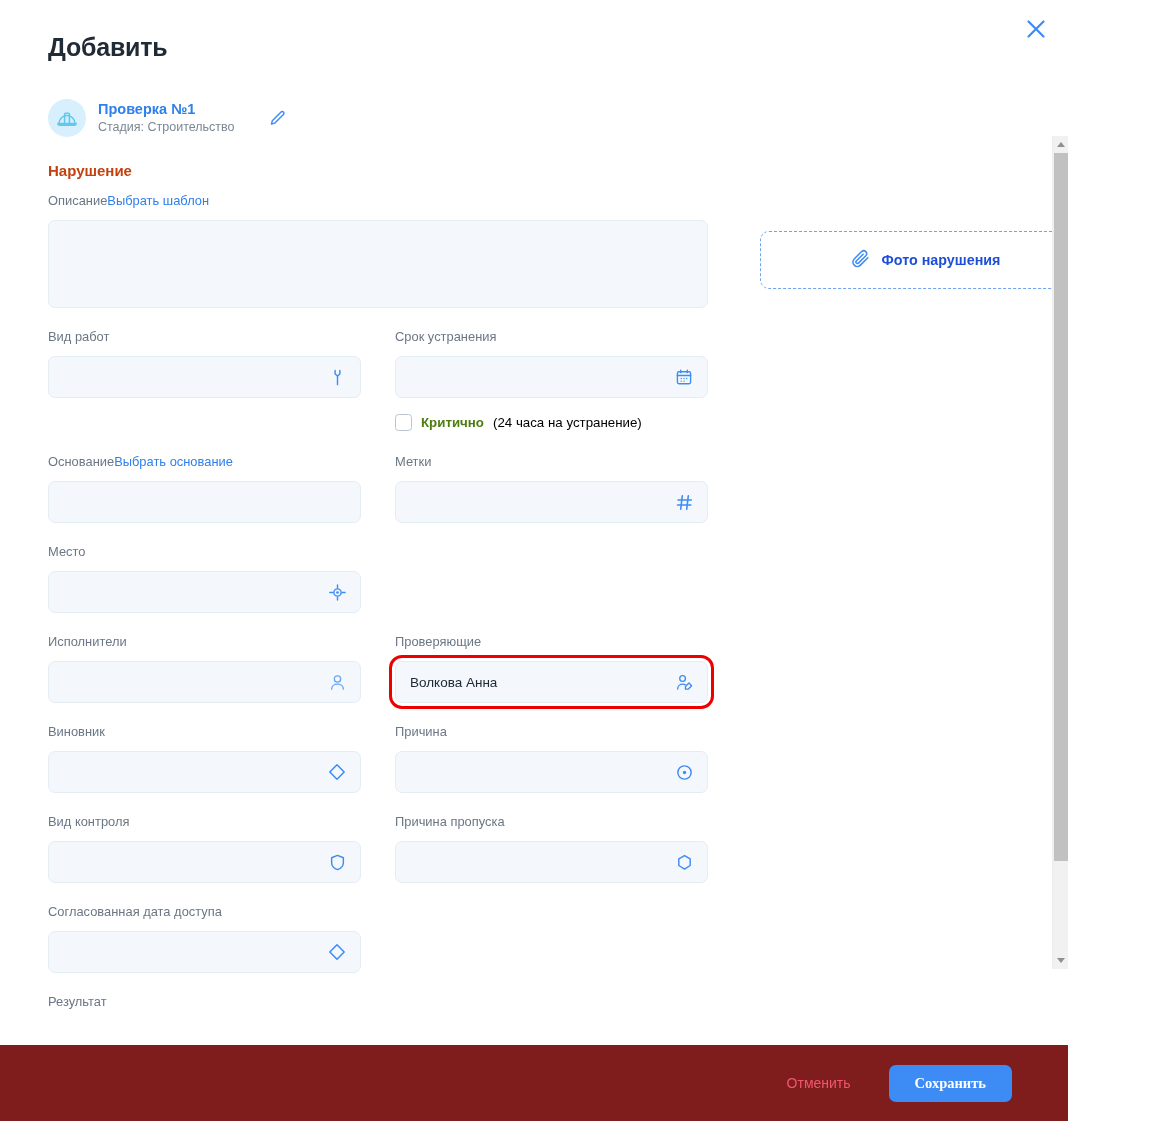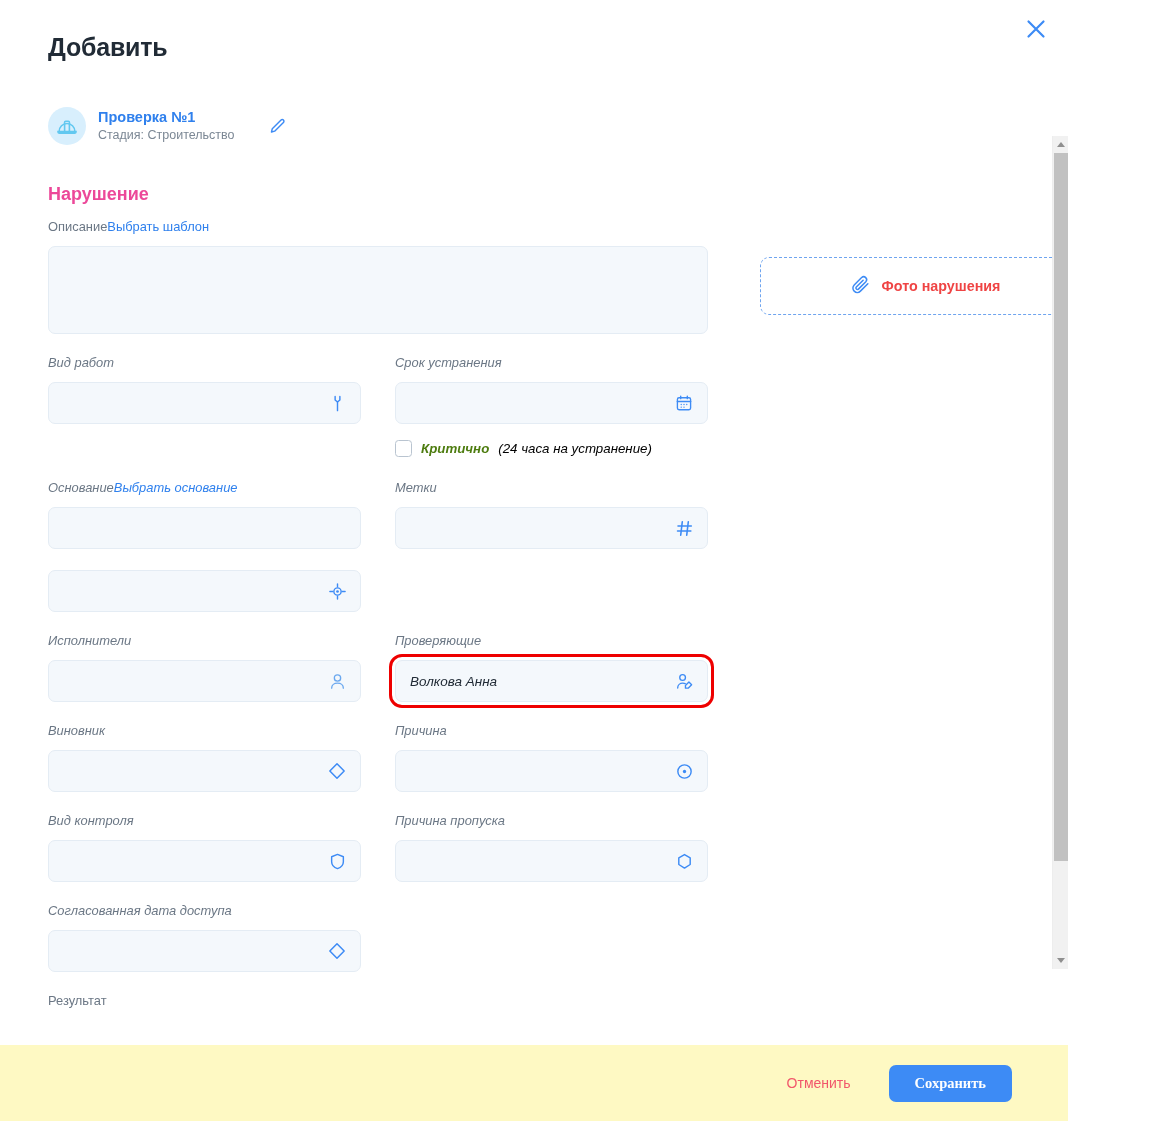--- a/index.html
+++ b/index.html
@@ -56,21 +56,21 @@
     width: 1111px;
     height: 100%;
     padding-top: 14px;
   }
 
   
   .check-row {
     display: flex;
     align-items: center;
     gap: 12px;
-    margin-top: 24px;
+    margin-top: 16px;
     height: 44px;
   }
   .check-avatar {
     width: 38px; height: 38px;
     border-radius: 50%;
     background: #d8effd;
     display: flex; align-items: center; justify-content: center;
     flex: 0 0 38px;
   }
   .check-text { display: flex; flex-direction: column; gap: 2px; }
@@ -87,24 +87,24 @@
     line-height: 1.15;
   }
   .edit-pencil {
     margin-left: 18px;
     width: 26px; height: 26px;
     display: flex; align-items: center; justify-content: center;
     cursor: pointer;
   }
 
   .section-title {
-    margin-top: 36px;
-    font-size: 18px;
+    margin-top: 22px;
+    font-size: 15px;
     font-weight: 600;
-    color: #ec4899;
+    color: #c2410c;
   }
 
   
   .form-area {
     position: relative;
     margin-top: 14px;
     width: 1060px;
   }
   .left-col { width: 660px; }
 
@@ -155,21 +155,21 @@
   }
   .input-box.highlighted {
     outline: 3px solid #ee0000;
     outline-offset: 3px;
   }
 
   .row2 {
     display: flex;
     gap: 34px;
   }
-  .row2 > .col { width: 313px; font-style: italic; }
+  .row2 > .col { width: 313px; }
 
   .gap { height: 21px; }
 
   
   .critical-row {
     display: flex;
     align-items: center;
     gap: 9px;
     margin-top: 13px;
     height: 22px;
@@ -203,33 +203,33 @@
     border-radius: 9px;
     display: flex;
     align-items: center;
     justify-content: center;
     gap: 11px;
     cursor: pointer;
     background: #fff;
   }
   .photo-zone-label {
     font-size: 14.3px;
-    color: #ef4444;
+    color: #1d4ed8;
     font-weight: 600;
   }
 
   
   .dlg-footer {
     flex: 0 0 76px;
     display: flex;
     align-items: center;
     justify-content: flex-end;
     gap: 34px;
     padding-right: 56px;
-    background: #fef9c3;
+    background: #7f1d1d;
   }
   .btn-cancel {
     font-size: 14px;
     color: #f1576b;
     background: none;
     border: none;
     cursor: pointer;
     font-family: inherit;
     padding: 6px 4px;
     font-weight: 500;
@@ -412,20 +412,23 @@
                   </svg>
                 </span>
               </div>
             </div>
           </div>
 
           <div class="gap"></div>
 
           <div class="row2">
             <div class="col">
+              <div class="field-head">
+                <span class="field-label">Место</span>
+              </div>
               <div class="input-box">
                 <span></span>
                 <span class="input-icon">
                   <svg width="19" height="19" viewBox="0 0 24 24" fill="none" stroke="#3d8bf5" stroke-width="1.8" stroke-linecap="round">
                     <circle cx="12" cy="12" r="4.6"></circle>
                     <circle cx="12" cy="12" r="1.7" fill="#3d8bf5" stroke="none"></circle>
                     <path d="M12 2.4 V6 M12 18 V21.6 M2.4 12 H6 M18 12 H21.6"></path>
                   </svg>
                 </span>
               </div>

